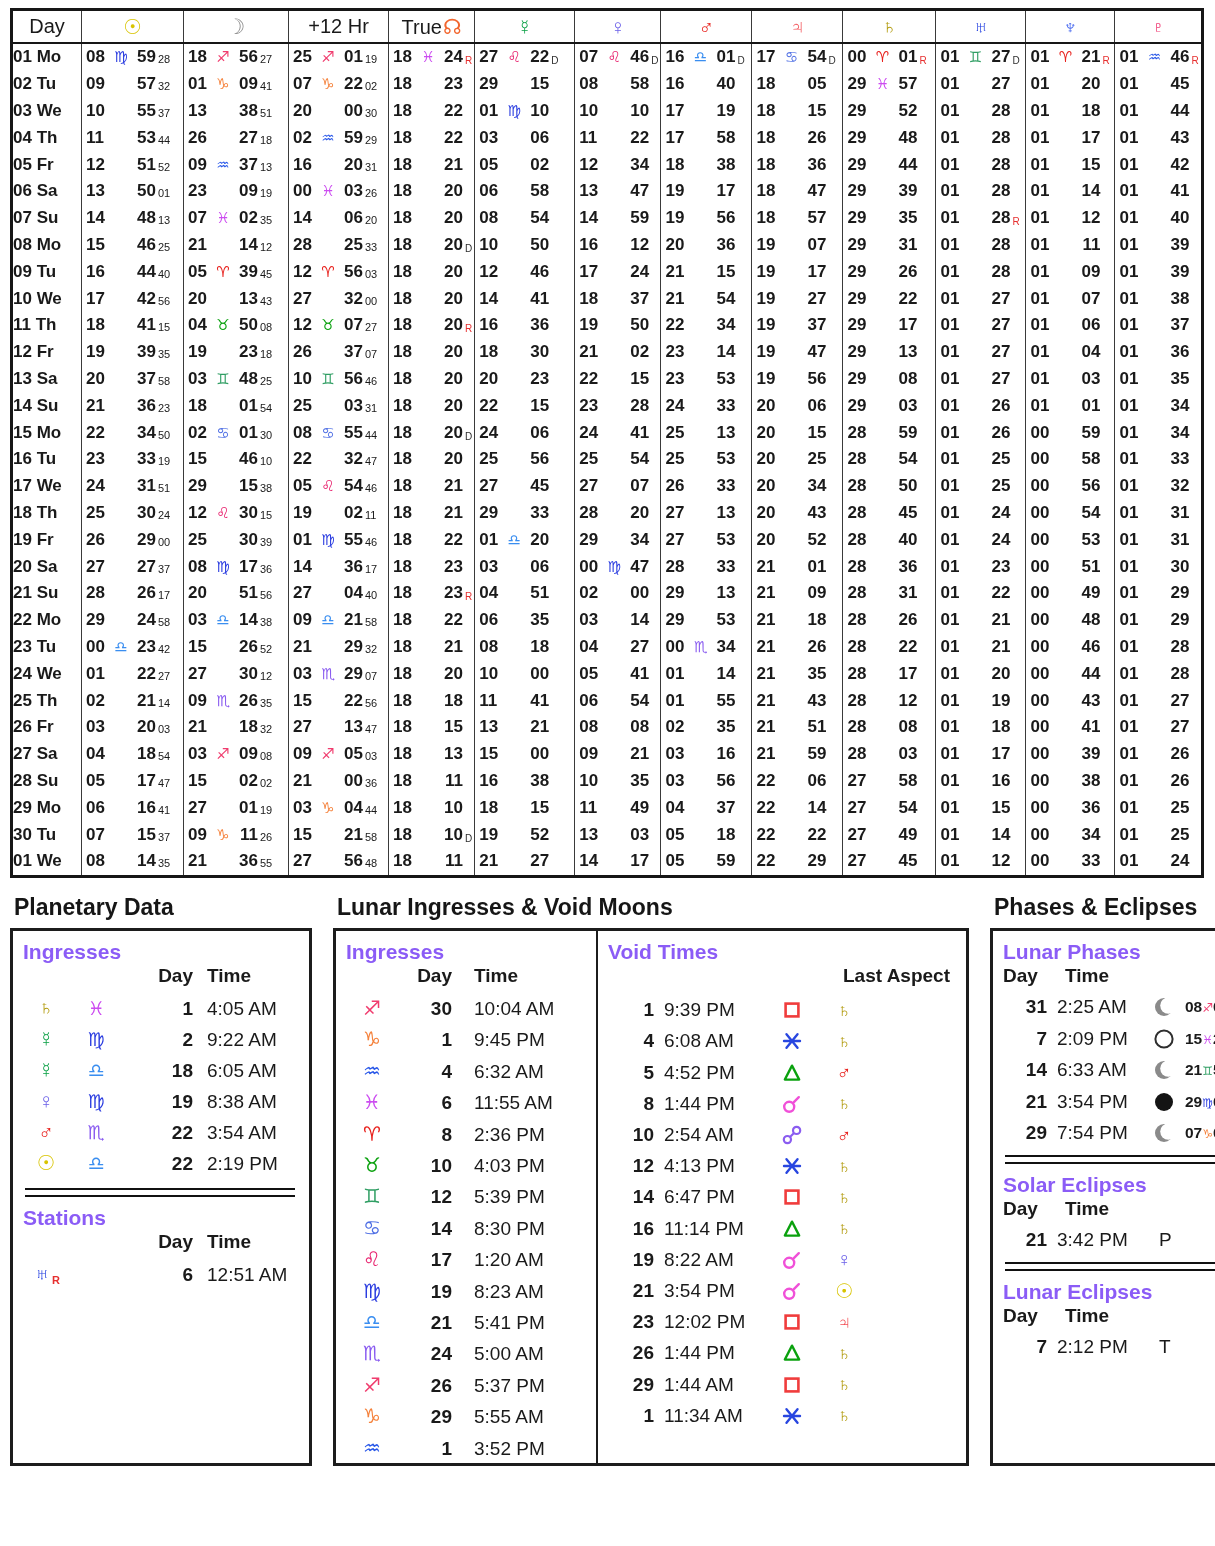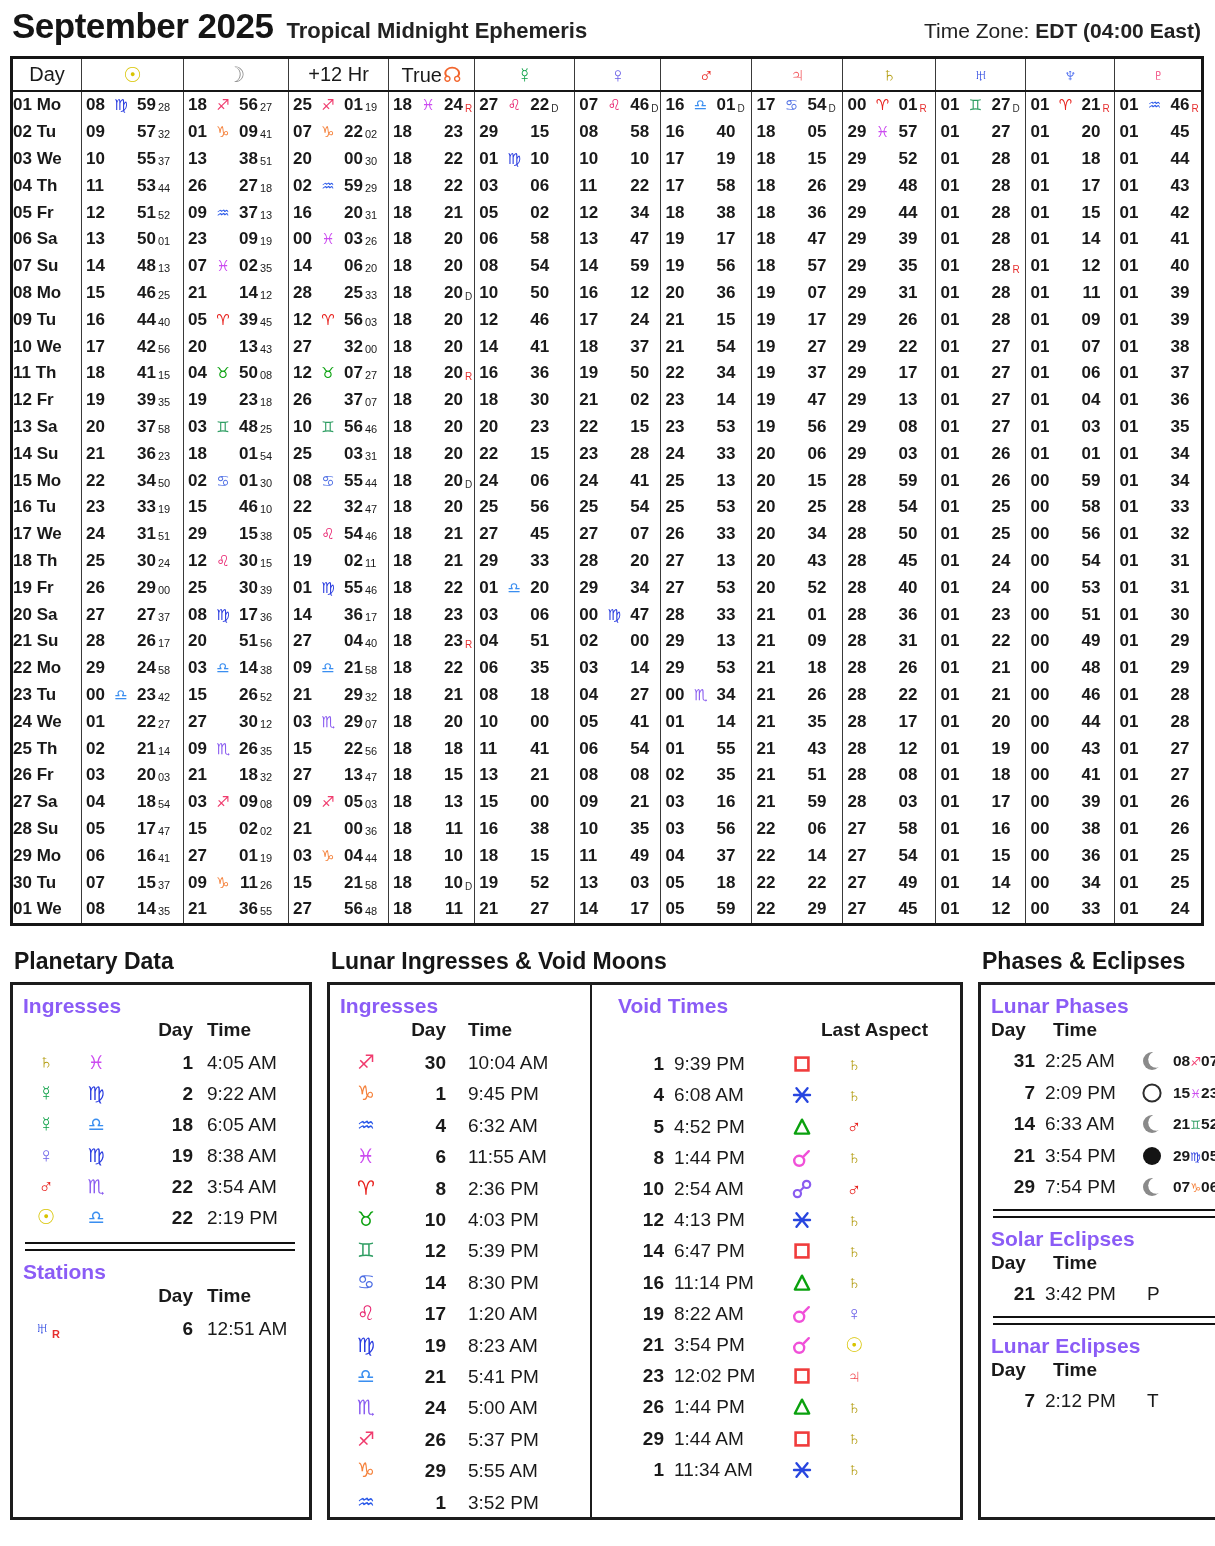--- a/index.html
+++ b/index.html
@@ -23,21 +23,21 @@
   table.eph tbody td{height:26.8px;vertical-align:middle;}
   td.dayc{font-weight:bold;font-size:17px;padding-left:4px;}
   .cellwrap{display:flex;align-items:baseline;padding:0 2px 0 4px;}
   .dg{font-weight:bold;font-size:17px;width:24px;flex:0 0 auto;}
   .sg{font-size:15px;font-weight:bold;width:22px;flex:0 0 auto;text-align:center;}
   .mn{font-weight:bold;font-size:17px;width:24px;flex:0 0 auto;text-align:right;}
   .sx{font-size:11px;margin-left:2px;color:#1a1a1a;position:relative;top:1px;}
   .sx.r{color:#e62f2f;font-size:10px;top:2px;}
   .sx.d{color:#2e2e2e;font-size:10px;top:2px;}
   
-  .bottom{display:flex;margin-top:22px;gap:15px;}
+  .bottom{display:flex;margin-top:16px;gap:21px;}
   .bcol h2{font-size:23px;font-weight:bold;margin:0 0 7px 4px;color:#161616;}
   .panel{border:3px solid #1c1c1c;background:#fff;}
   .bcol-left{width:302px;flex:0 0 auto;}
   .bcol-mid{width:636px;flex:0 0 auto;}
   .bcol-right{width:289px;flex:0 0 auto;}
   .bcol-left .panel{height:538px;padding:8px 10px;box-sizing:border-box;}
   .bcol-mid .panel{height:538px;display:flex;box-sizing:border-box;}
   .bcol-right .panel{height:538px;padding:8px 10px;box-sizing:border-box;}
   .sub-h{font-size:21px;font-weight:bold;color:#8b5cf6;line-height:26px;}
   .dbl{border-top:2px solid #111;border-bottom:2px solid #111;height:5px;margin:6px 4px 8px 2px;}
@@ -46,21 +46,21 @@
   .pd-head{font-size:19px;font-weight:bold;}
   .pd-head .lab-day{grid-column:3;text-align:right;}
   .pd-head .lab-time{grid-column:4;padding-left:14px;}
   .pd-row .pp{font-size:21px;font-weight:bold;text-align:center;}
   .pd-row .ps{font-size:19px;font-weight:bold;text-align:center;}
   .pd-row .pday{font-size:19px;font-weight:bold;text-align:right;}
   .pd-row .ptime{font-size:19px;padding-left:14px;}
   .sta-r{color:#e62f2f;font-size:11px;position:relative;top:3px;left:2px;}
   
   .li-col{width:262px;flex:0 0 auto;border-right:2px solid #1c1c1c;padding:8px 10px;box-sizing:border-box;}
-  .vt-col{flex:1;padding:8px 26px;box-sizing:border-box;border-radius:29px;}
+  .vt-col{flex:1;padding:8px 10px;box-sizing:border-box;border-radius:29px;}
   .li-head,.li-row{display:grid;grid-template-columns:52px 54px 1fr;align-items:baseline;height:31.4px;}
   .li-head{font-size:19px;font-weight:bold;}
   .li-head .lab-day{grid-column:2;text-align:right;}
   .li-head .lab-time{grid-column:3;padding-left:22px;}
   .li-row .ls{font-size:20px;font-weight:bold;text-align:center;}
   .li-row .lday{font-size:19px;font-weight:bold;text-align:right;}
   .li-row .ltime{font-size:19px;padding-left:22px;}
   .vt-head{font-size:19px;font-weight:bold;text-align:right;height:30px;padding-right:6px;}
   .vt-row{display:grid;grid-template-columns:46px 112px 52px 52px;align-items:center;height:31.2px;}
   .vt-row .vday{font-size:19px;font-weight:bold;text-align:right;}
@@ -80,30 +80,20 @@
   .ec-row .eday{font-size:19px;font-weight:bold;text-align:right;}
   .ec-row .etime{font-size:19px;padding-left:10px;}
   .ec-row .etype{font-size:19px;padding-left:16px;}
   svg{vertical-align:middle;}
 </style>
 </head>
 <body>
 
 <div class="page">
 
-  <div class="hdr">
-    <div class="hdr-left">
-      <span class="title">September 2025</span>
-      <span class="subtitle">Tropical Midnight Ephemeris</span>
-    </div>
-    <div class="tz">
-      <span>Time Zone:</span>
-      <b>EDT  (04:00 East)</b>
-    </div>
-  </div>
 
   <table class="eph" id="eph-table">
     <colgroup id="eph-cols">
         <col style="width: 70px;">
         <col style="width: 102px;">
         <col style="width: 105px;">
         <col style="width: 100px;">
         <col style="width: 83px;">
         <col style="width: 100px;">
         <col style="width: 86px;">

